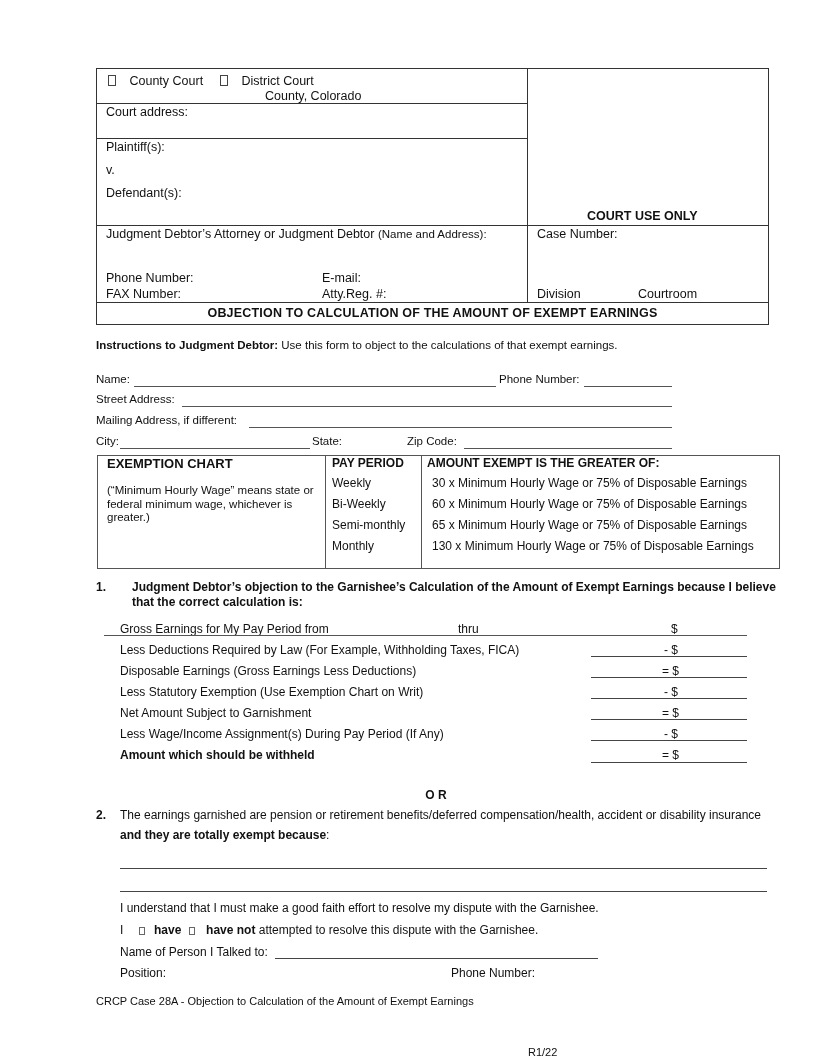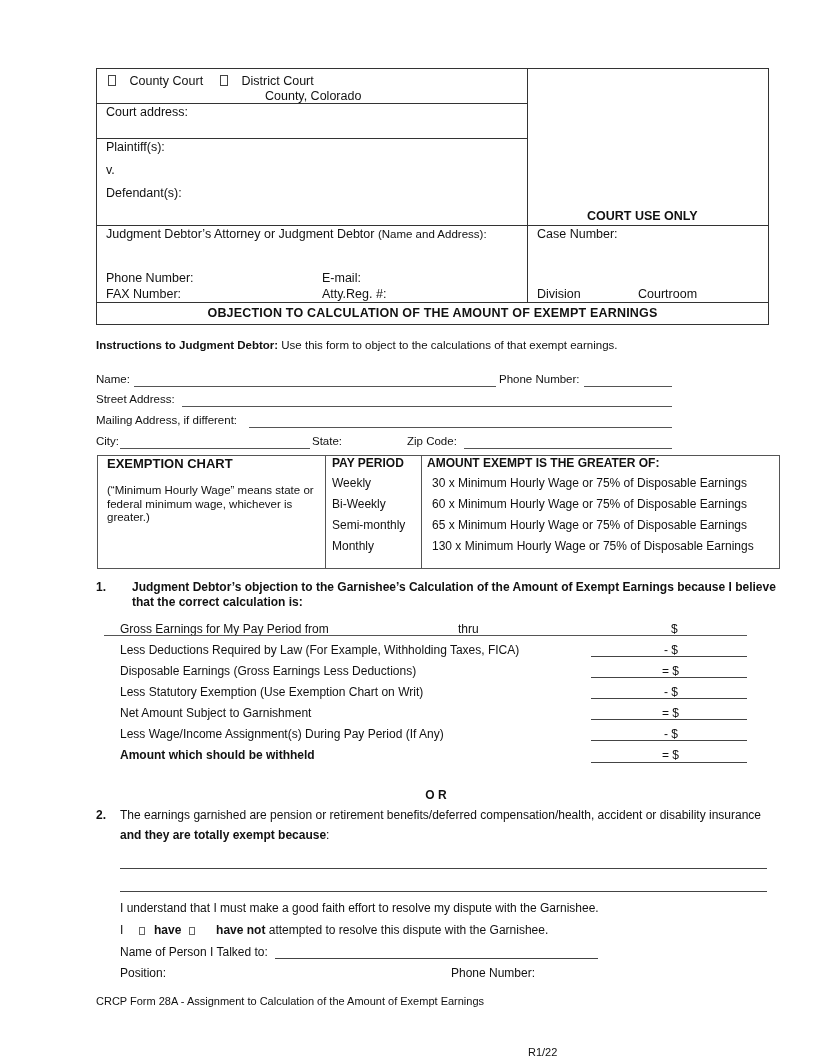--- a/index.html
+++ b/index.html
@@ -146,24 +146,24 @@
 <div class="uline" style="left:120px; top:868px; width:647px;"></div>
 <div class="uline" style="left:120px; top:891px; width:647px;"></div>
 
 <div class="abs" style="left:120px; top:901px; font-size:12px;">I understand that I must make a good faith effort to resolve my dispute with the Garnishee.</div>
 
 <div class="abs" style="left:120px; top:923px; font-size:12px;">
   <span>I</span>
   <span style="margin-left:12px;" class="chk sm"></span>
   <span class="bold" style="margin-left:6px;">have</span>
   <span style="margin-left:4px;" class="chk sm"></span>
-  <span class="bold" style="margin-left:18px;">have not</span>
+  <span class="bold" style="margin-left:8px;">have not</span>
   <span>attempted to resolve this dispute with the Garnishee.</span>
 </div>
 
 <div class="abs" style="left:120px; top:945px; font-size:12px;">Name of Person I Talked to:</div>
 <div class="uline" style="left:275px; top:958px; width:323px;"></div>
 
 <div class="abs" style="left:120px; top:966px; font-size:12px;">Position:</div>
 <div class="abs" style="left:451px; top:966px; font-size:12px;">Phone Number:</div>
 
-<div class="abs" style="left:96px; top:995px; font-size:11px;">CRCP Form 28A - Assignment to Calculation of the Amount of Exempt Earnings</div>
+<div class="abs" style="left:96px; top:995px; font-size:11px;">CRCP Case 28A - Objection to Calculation of the Amount of Exempt Earnings</div>
 <div class="abs" style="left:528px; top:1046px; font-size:11px;">R1/22</div>
 
 </body></html>

